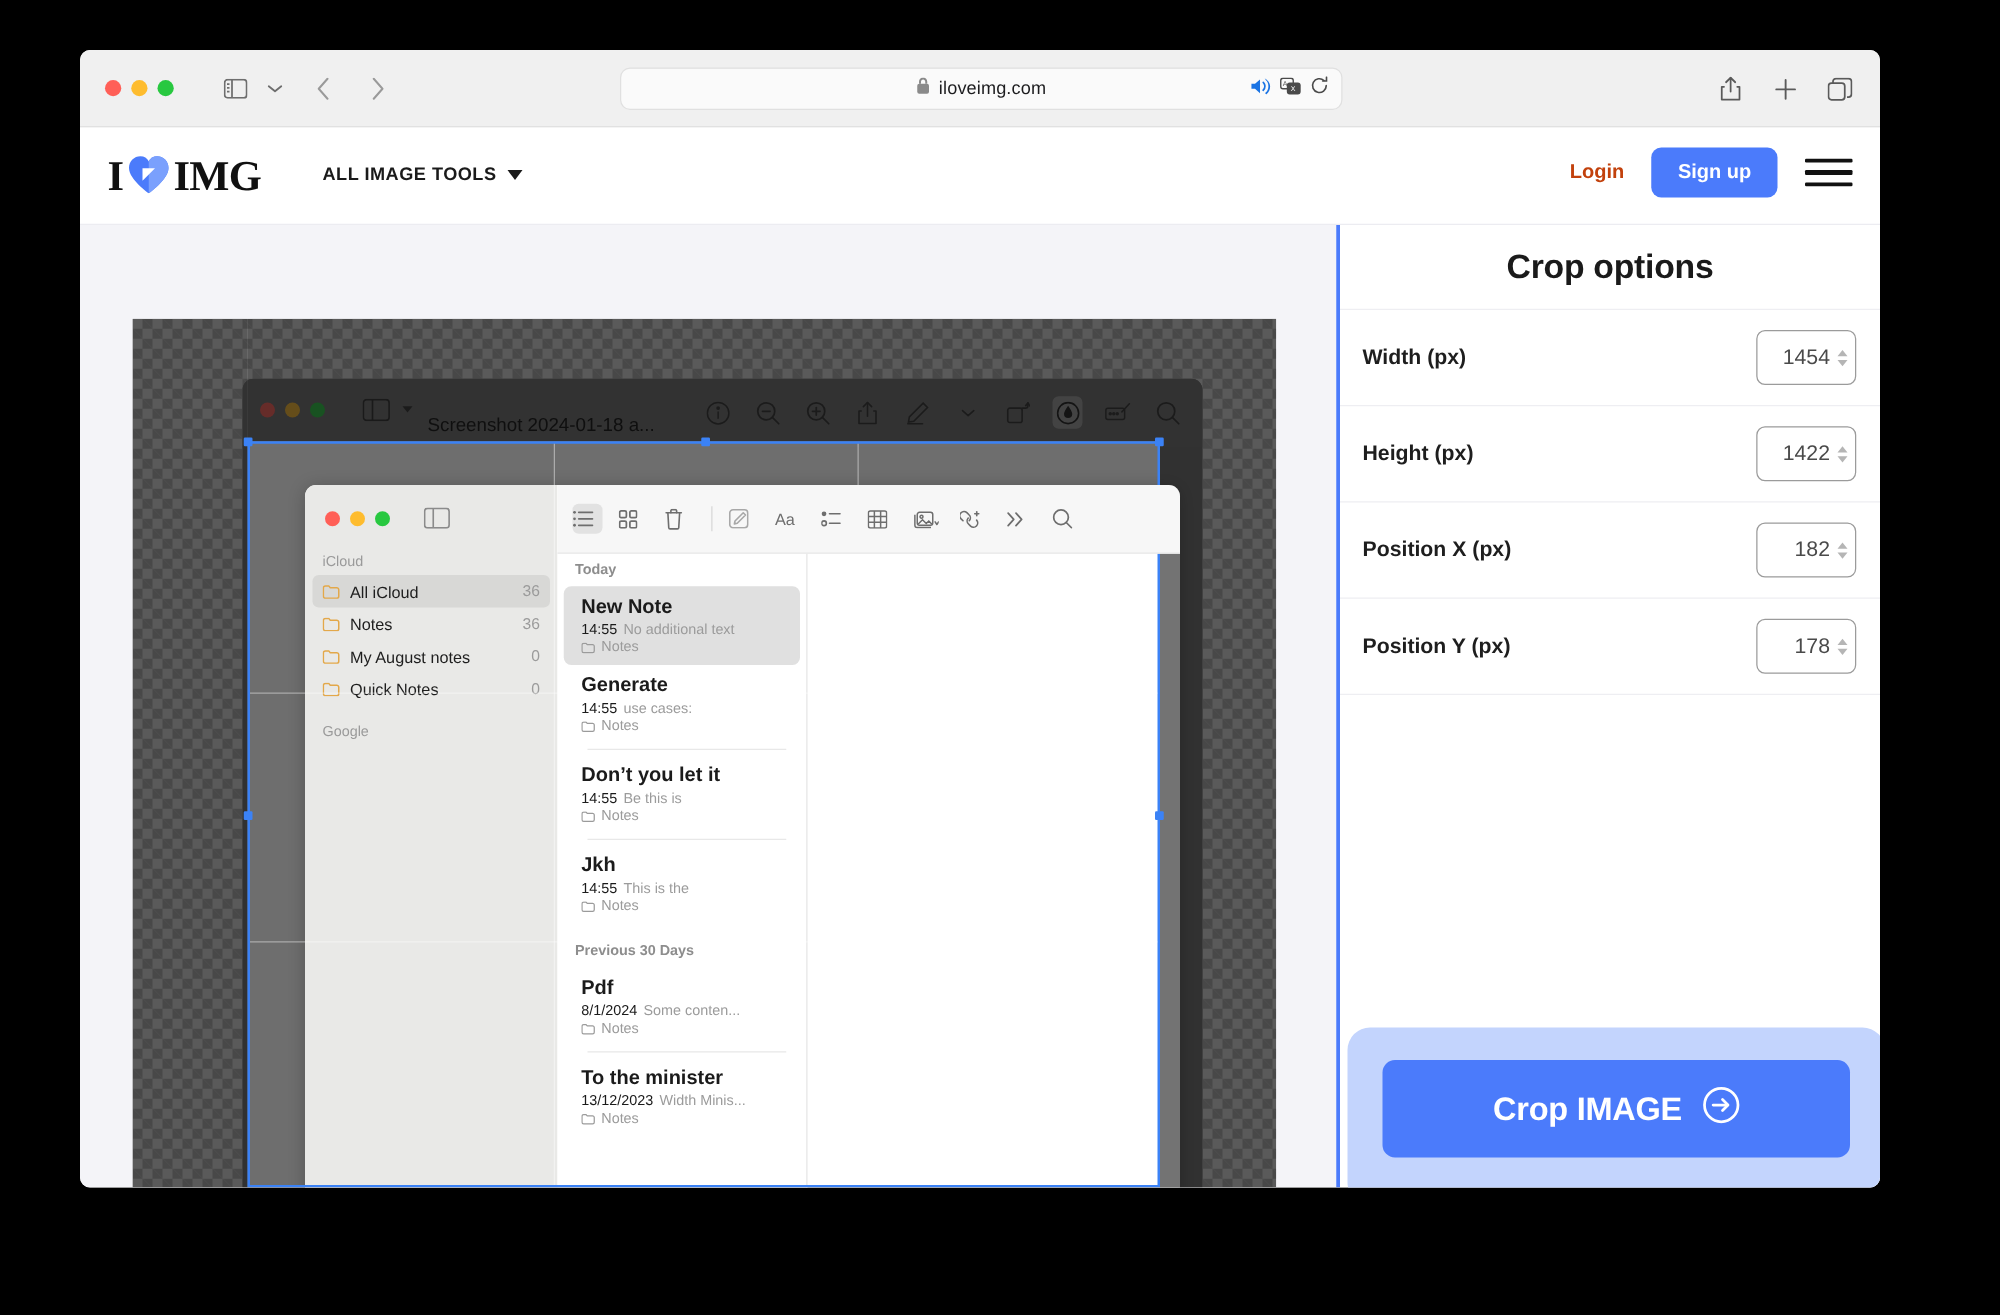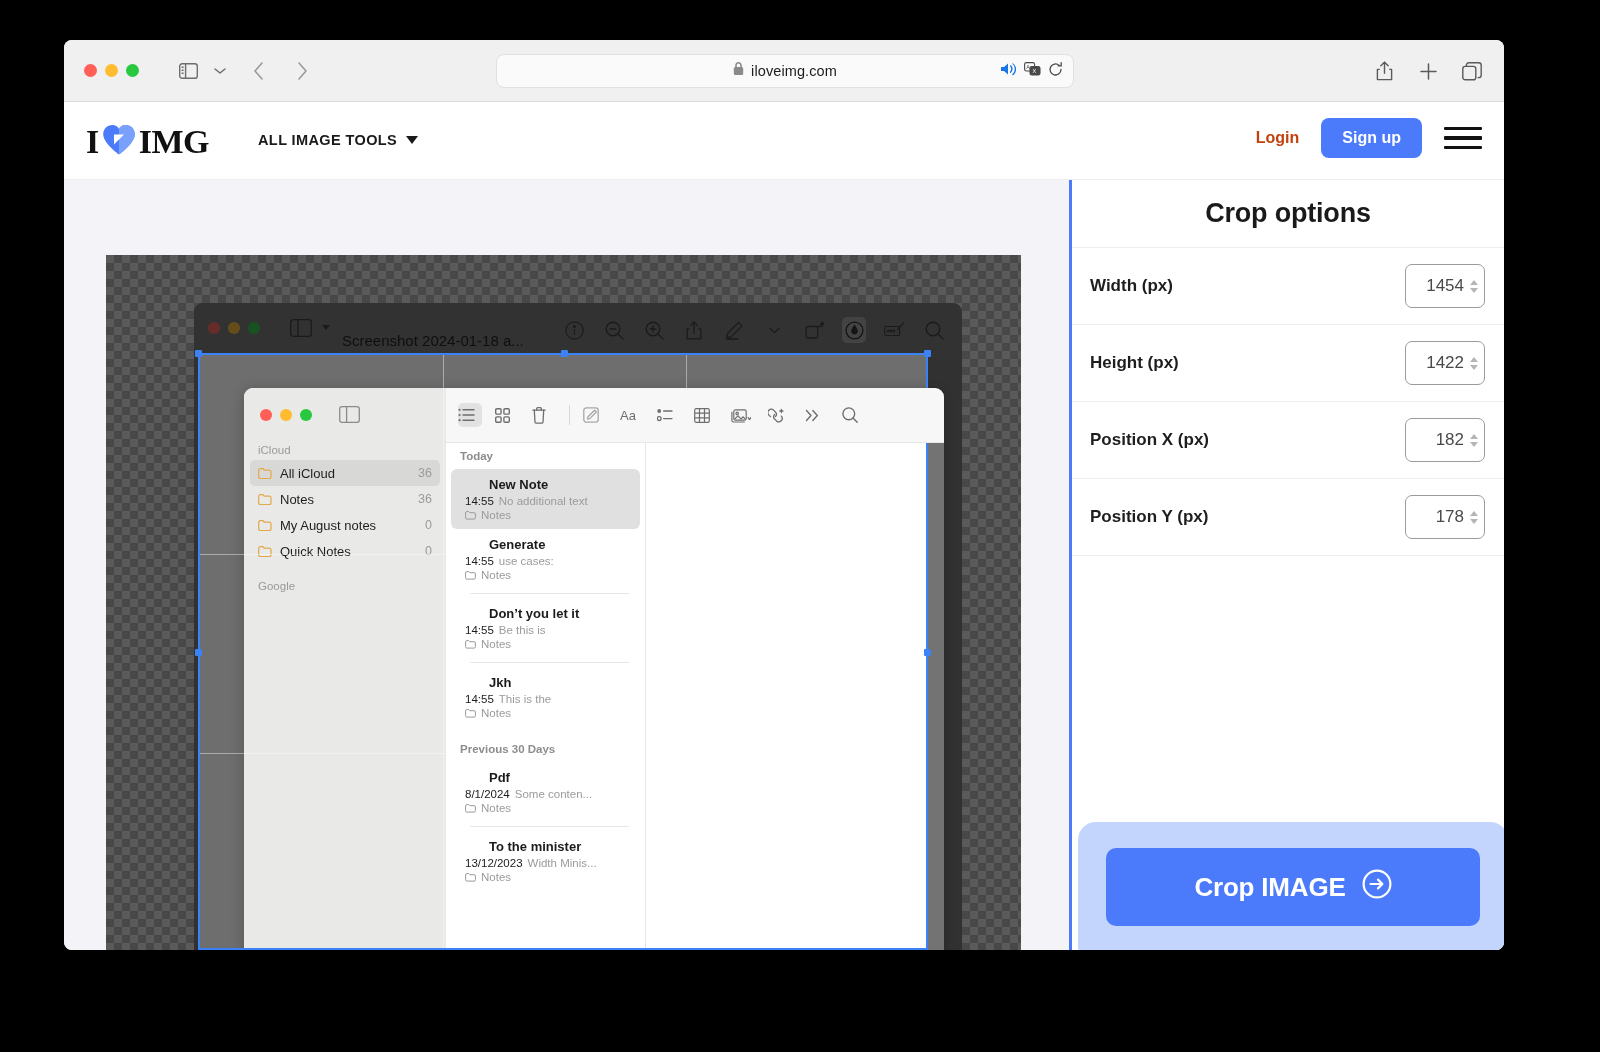--- a/index.html
+++ b/index.html
@@ -281,21 +281,21 @@
     font-size: 11.5px; color: #8d8d8d; font-weight: 600;
     padding: 7px 0 7px 14px;
   }
   .note-row {
     padding: 8px 10px 8px 14px;
     margin: 0 5px;
     border-radius: 6px;
     cursor: pointer;
   }
   .note-row.selected { background: #e0e0e0; }
-  .note-title { font-size: 13px; font-weight: bold; color: #1b1b1b; margin-bottom: 3px; margin-left: 24px; }
+  .note-title { font-size: 16px; font-weight: bold; color: #1b1b1b; margin-bottom: 3px; }
   .note-meta { font-size: 11.5px; color: #1b1b1b; margin-bottom: 2px; white-space: nowrap; }
   .note-meta .snippet { color: #9b9b9b; margin-left: 5px; }
   .note-folder { font-size: 11.5px; color: #9b9b9b; display: flex; align-items: center; gap: 5px; }
   .note-divider { height: 1px; background: #e8e8e8; margin: 4px 16px 4px 24px; }
 
   #note-detail {
     flex: 1;
     background: #ffffff;
     position: relative;
   }

